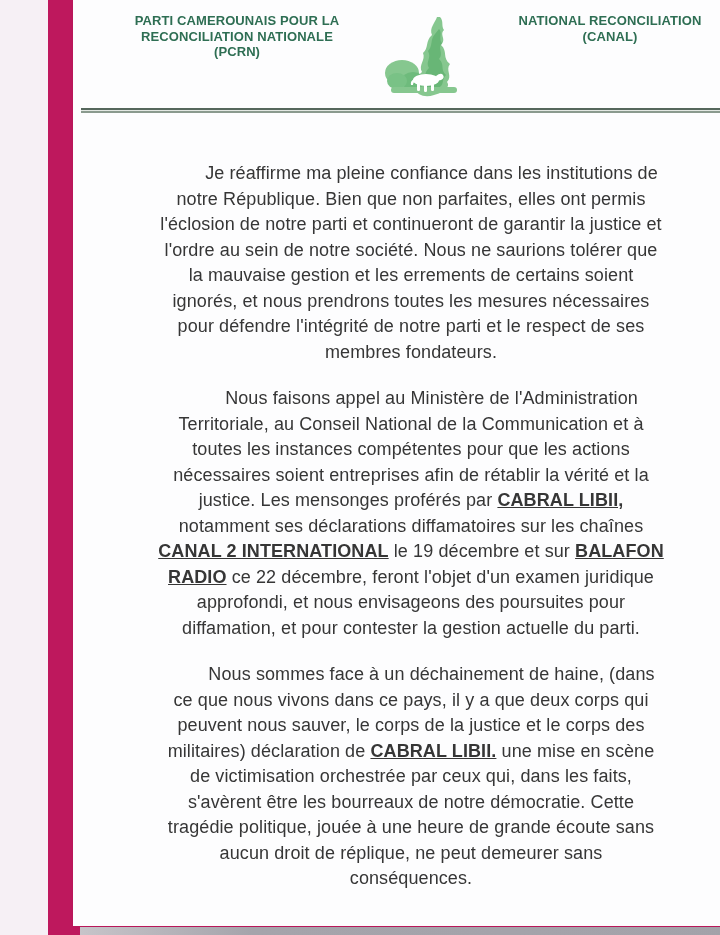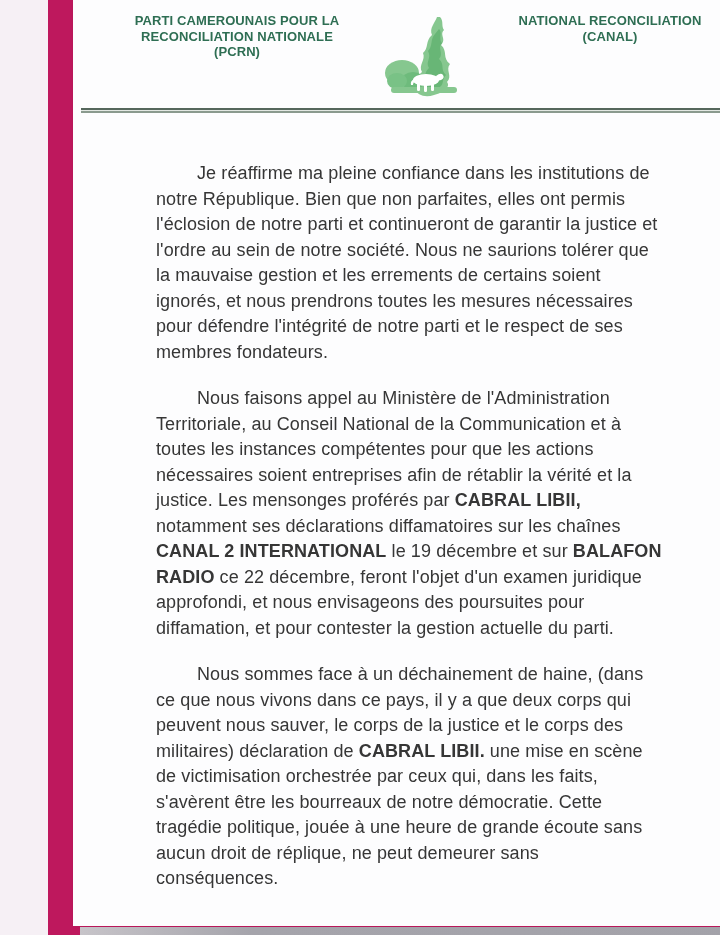--- a/index.html
+++ b/index.html
@@ -58,23 +58,23 @@
   .letter-body{
     padding:48px 96px 0 83px;
     color:#363636;
     font-size:18px;
     line-height:25.5px;
     letter-spacing:.1px;
   }
   .letter-body p{
     margin:0 0 21px 0;
     text-indent:41px;
-    text-align:left;
+    text-align:center;
   }
-  .letter-body b{font-weight:700;}
+  .letter-body b{font-weight:700;text-decoration:underline;}
   svg{display:block;}
 </style>
 </head>
 <body>
 
 <div class="photo">
   <div class="paper">
 
     <div class="header">
 

